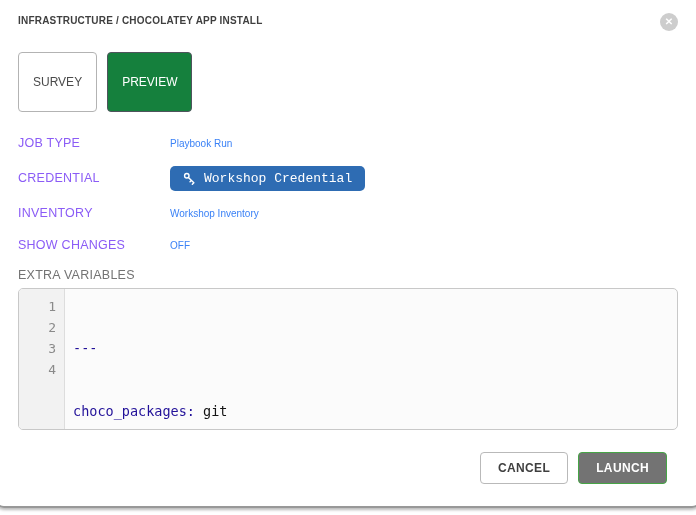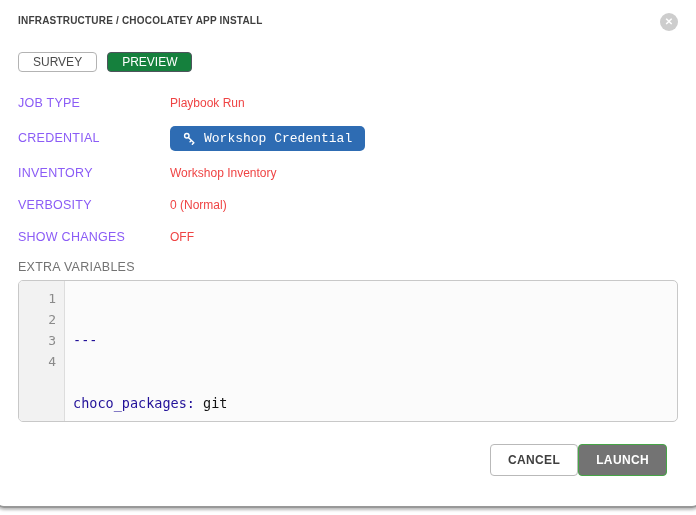--- a/index.html
+++ b/index.html
@@ -28,32 +28,32 @@
     width:18px; height:18px; border-radius:50%; background:#cdcdcd;
     color:#ffffff; font-size:10px; font-weight:bold; line-height:18px;
     text-align:center; cursor:pointer; border:none; margin-top:-2px;
   }
 
   
   .tabs { display:flex; gap:10px; margin-top:21px; }
   .tab {
     font-size:12px; color:#4a4a4a; background:#ffffff;
     border:1px solid #b3b3b3; border-radius:4px;
-    padding:2px 14px; cursor:pointer; font-family:inherit;
+    padding:22px 14px; cursor:pointer; font-family:inherit;
   }
   .tab.active { background:#15803d; border-color:#4e545c; color:#ffffff; }
 
   
   .fields { margin-top:21px; }
   .field-row { display:flex; align-items:center; min-height:20px; margin-bottom:12px; }
   .field-row.badge-row { min-height:26px; }
   .field-label {
     width:152px; flex:0 0 152px; font-size:12.5px; color:#8b5cf6; letter-spacing:.02em;
   }
-  .field-value { font-size:12px; color:#ef4444; }
+  .field-value { font-size:10px; color:#3b82f6; }
   .cred-badge {
     display:inline-flex; align-items:center; gap:8px;
     background:#2e6cb3; color:#ffffff; border:none; cursor:pointer;
     border-radius:5px; padding:5px 13px; font-size:13px; font-family:Liberation Mono, monospace;
   }
   .cred-badge svg { display:block; }
 
   
   .ev-label { margin-top:13px; font-size:12.5px; color:#737373; letter-spacing:.02em; }
   .editor {
@@ -67,21 +67,21 @@
   }
   .code {
     flex:1; padding:7px 0 0 8px; cursor:text;
     font-family:"DejaVu Sans Mono", monospace; font-size:13.5px; line-height:21px; color:#141414;
     white-space:pre;
   }
   .code .cm-key { color:#221199; }
   .code-line { min-height:21px; }
 
   
-  .actions { display:flex; justify-content:flex-end; margin-top:22px; padding-right:11px; }
+  .actions { display:flex; justify-content:flex-end; gap:10px; margin-top:22px; padding-right:11px; }
   .btn {
     font-family:inherit; font-size:12px; font-weight:bold; letter-spacing:.03em;
     padding:8px 17px; border-radius:4px; cursor:pointer;
   }
   .btn-cancel { background:#ffffff; border:1px solid #b9b9b9; color:#3f3f3f; }
   .btn-launch { background:#737373; border:1px solid #46a546; color:#ffffff; }
 </style>
 </head>
 <body>
 
@@ -117,24 +117,20 @@
         </span>
         <span>Workshop Credential</span>
       </button>
     </div>
 
     <div class="field-row">
       <div class="field-label">INVENTORY</div>
       <div class="field-value">Workshop Inventory</div>
     </div>
 
-    <div class="field-row">
-      <div class="field-label">VERBOSITY</div>
-      <div class="field-value">0 (Normal)</div>
-    </div>
 
     <div class="field-row">
       <div class="field-label">SHOW CHANGES</div>
       <div class="field-value">OFF</div>
     </div>
 
   </div>
 
   <div class="ev-label">EXTRA VARIABLES</div>
 

